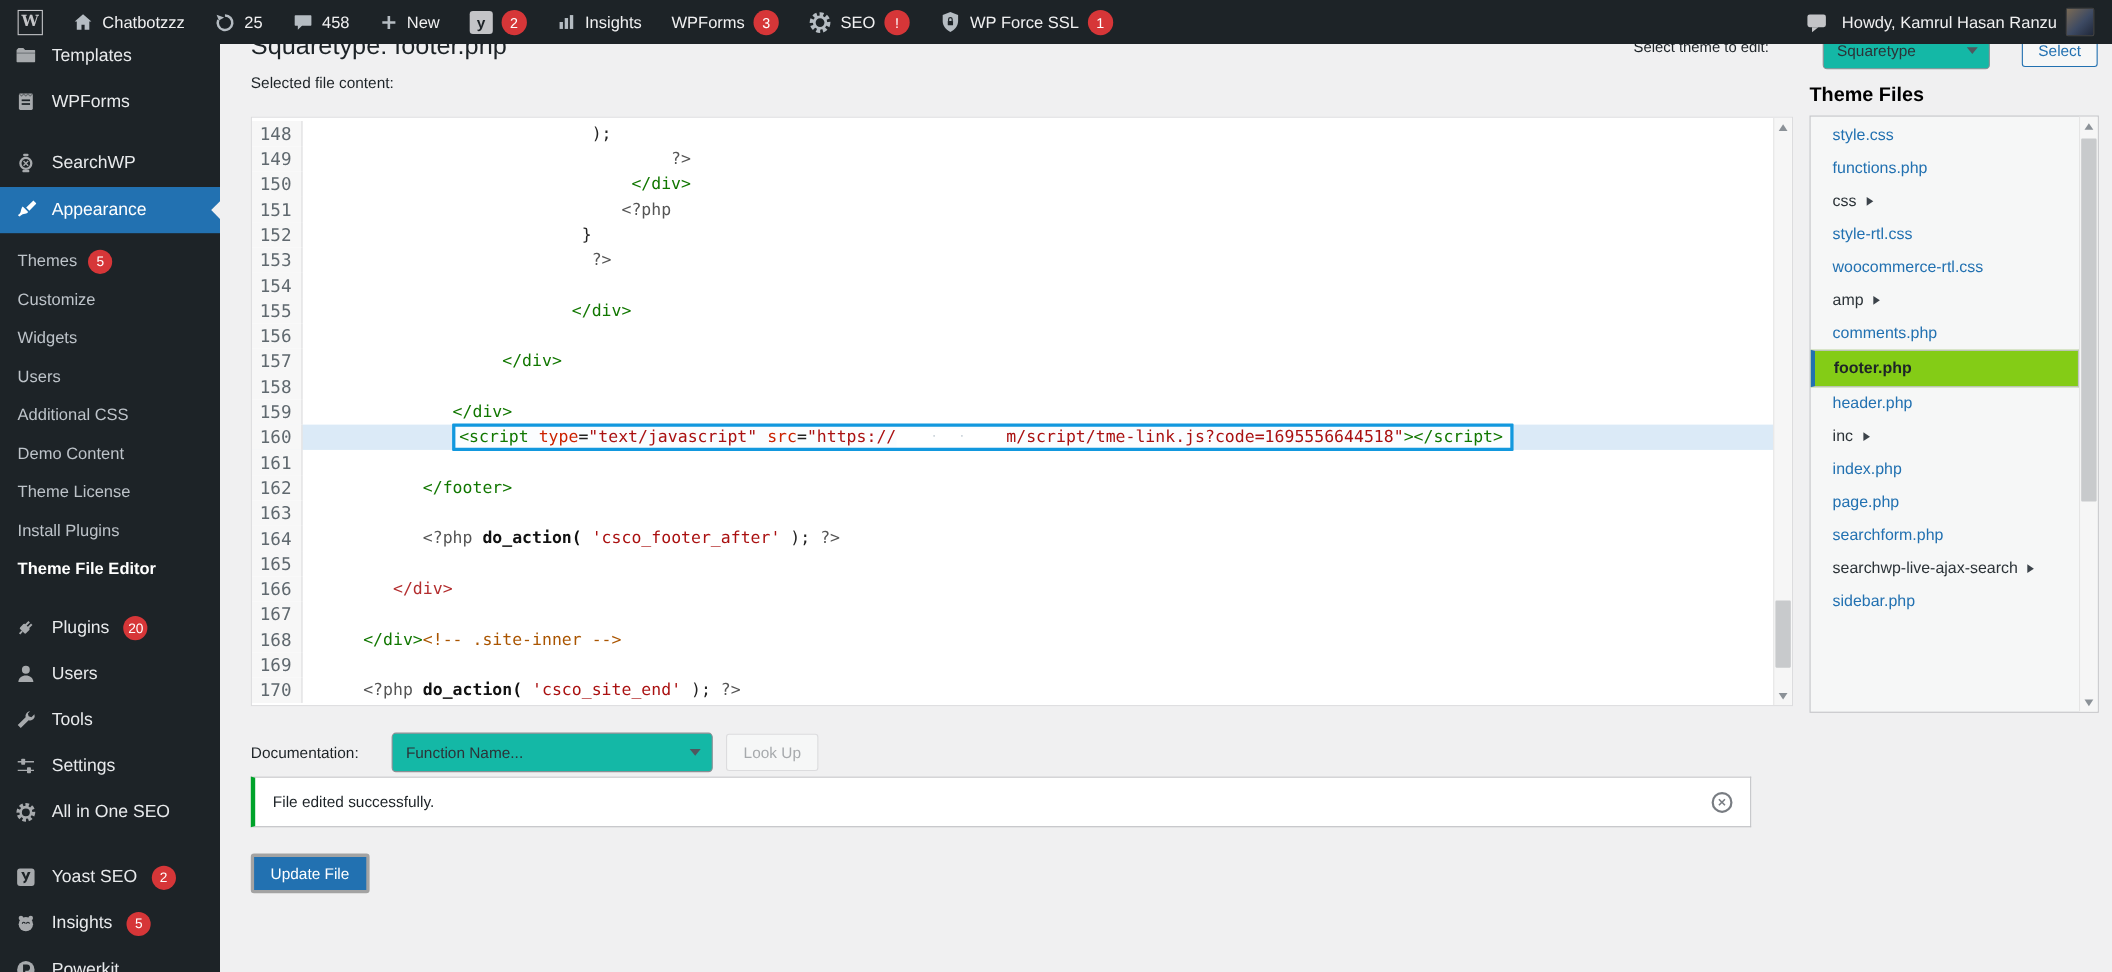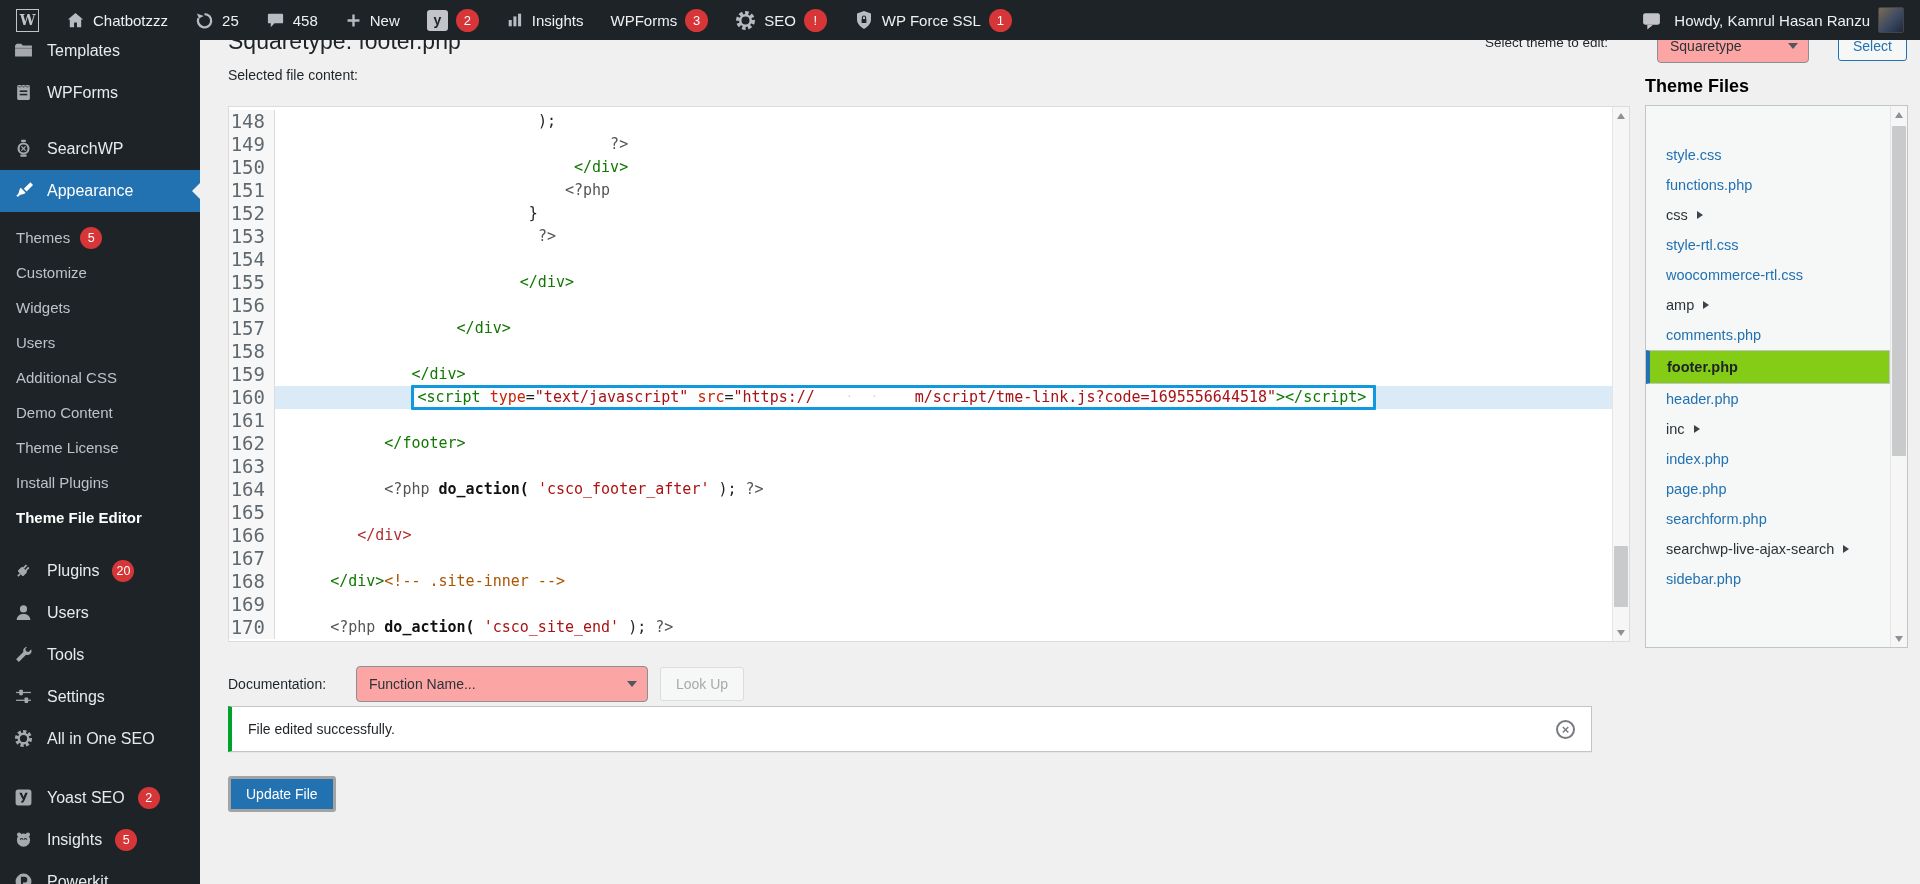--- a/index.html
+++ b/index.html
@@ -42,62 +42,62 @@
   
   #main { position:absolute; left:200px; top:40px; width:1720px; height:844px; }
   #page-title { position:absolute; left:28px; top:-12px; font-size:23px; font-weight:400; color:#1d2327; }
   #sel-label { position:absolute; left:28px; top:27px; font-size:14px; color:#1d2327; }
 
   
   #theme-select-label { position:absolute; left:1285px; top:-5px; width:168px; font-size:13.5px; color:#1d2327; }
   #theme-select { position:absolute; left:1457px; top:-12px; width:152px; height:35px; }
   #select-btn { position:absolute; left:1638px; top:-9px; height:30px; }
 
-  .selectbox { background:#fca5a5; border:1px solid #8c8f94; border-radius:4px; height:100%;
+  .selectbox { background:#14b8a6; border:1px solid #8c8f94; border-radius:4px; height:100%;
                display:flex; align-items:center; justify-content:space-between;
                padding:0 10px 0 12px; font-size:14px; color:#2c3338; cursor:pointer; }
   .chev { width:0; height:0; border-left:5px solid transparent; border-right:5px solid transparent;
           border-top:6px solid #50575e; }
 
   .btn-primary { background:#2271b1; border:3px solid #a3a3a3; color:#fff; border-radius:3px;
                  padding:7px 15px; font-size:14px; cursor:pointer; font-family:inherit; }
   .btn-secondary { background:#f6f7f7; border:1px solid #2271b1; color:#2271b1; border-radius:3px;
                    padding:5px 14px; font-size:14px; cursor:pointer; font-family:inherit; }
   .btn-disabled { background:#f6f7f7; border:1px solid #dcdcde; color:#a7aaad; border-radius:3px;
                   padding:8px 15px; font-size:14px; font-family:inherit; }
 
   
   #editor { position:absolute; left:28px; top:66px; width:1402px; height:536px;
             background:#fff; border:1px solid #dcdcde; overflow:hidden; }
   #code-rows { position:absolute; left:0; top:3px; right:17px; }
   .row { display:flex; height:23px; line-height:23px;
          font-family:"DejaVu Sans Mono", monospace; font-size:15px; }
   .ln { width:46px; flex:none; background:#f7f7f7; border-right:1px solid #dcdcde; color:#60696f;
-        text-align:right; padding-right:9px; font-size:19px; }
+        text-align:right; padding-right:9px; font-size:16px; }
   .lc { white-space:pre; padding-left:10px; color:#333; }
   .row.hl { background:#dbeaf7; }
   .row.hl .ln { background:#f7f7f7; }
   .hlbox { border:3px solid #1298de; background:#fbfdff; border-radius:1px; padding:0 7px 1px 3px; }
   .sp { color:#222; } .st { color:#117700; } .sa { color:#cc2200; } .ss { color:#aa1111; }
   .sm { color:#555; } .sb { color:#111; font-weight:bold; } .sc { color:#aa5500; } .se { color:#b32d2e; }
   .sr { display:inline-block; width:100px; height:16px; vertical-align:middle; background:#fff;
         color:#c9d2d9; text-align:center; line-height:13px; font-size:11px; letter-spacing:6px; }
 
   
   .sb-track { position:absolute; top:0; right:0; bottom:0; width:17px; background:#f6f6f6; border-left:1px solid #e5e5e5; }
   .sb-arrow { position:absolute; left:0; width:16px; height:17px; display:flex; align-items:center; justify-content:center; }
   .tri-up { width:0; height:0; border-left:4.5px solid transparent; border-right:4.5px solid transparent; border-bottom:6px solid #8b9197; }
   .tri-dn { width:0; height:0; border-left:4.5px solid transparent; border-right:4.5px solid transparent; border-top:6px solid #8b9197; }
   .sb-thumb { position:absolute; left:1px; width:14px; background:#c8cacc; border-radius:1px; }
 
   
   #tf-head { position:absolute; left:1445px; top:36px; font-size:18px; font-weight:600; color:#000000; }
   #filelist { position:absolute; left:1445px; top:65px; width:263px; height:543px;
               background:#f6f7f7; border:1px solid #c3c4c7; overflow:hidden; }
-  .fl-inner { position:absolute; left:0; top:2px; right:17px;margin-top:32px; }
+  .fl-inner { position:absolute; left:0; top:2px; right:17px; }
   .fitem { height:30px; line-height:30px; padding-left:20px; font-size:14.5px; color:#2271b1;
            cursor:pointer; white-space:nowrap; display:flex; align-items:center; }
   .fitem.folder { color:#2c3338; }
   .fitem .fold-arrow { margin-left:9px; width:0; height:0; border-top:4.5px solid transparent;
            border-bottom:4.5px solid transparent; border-left:6px solid #3c434a; }
   .fitem.selected { background:#84cc16; border:1px solid #c3c4c7; border-left:4px solid #2271b1;
            font-weight:bold; color:#1d2327; padding-left:17px; height:34px; line-height:32px; }
 
   
   #docrow { position:absolute; left:28px; top:626px; height:36px; display:flex; align-items:center; }

